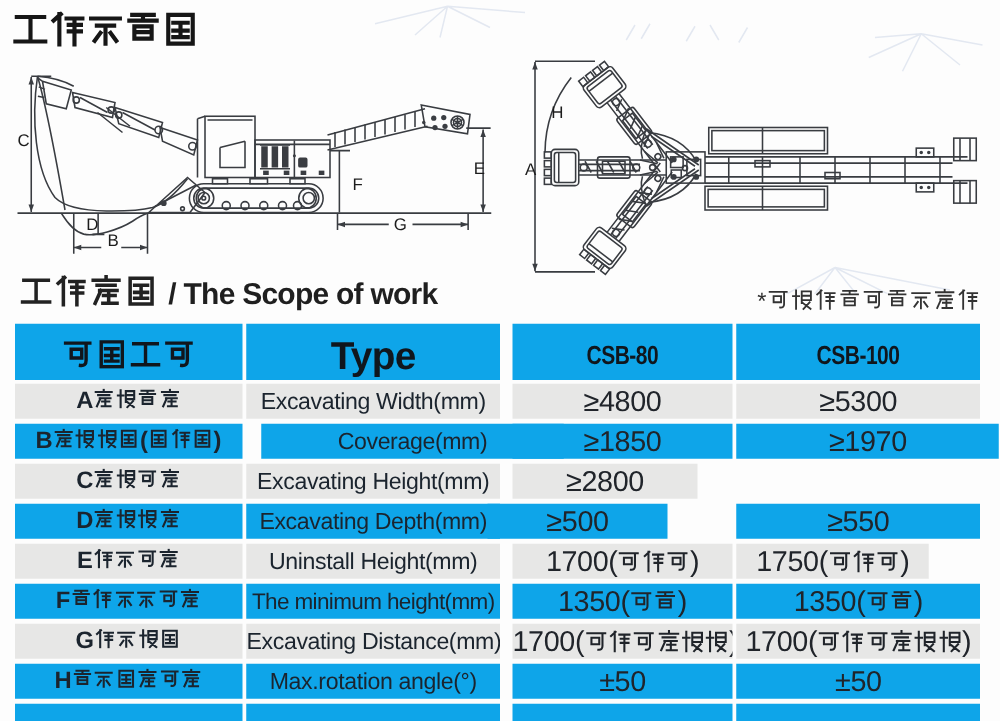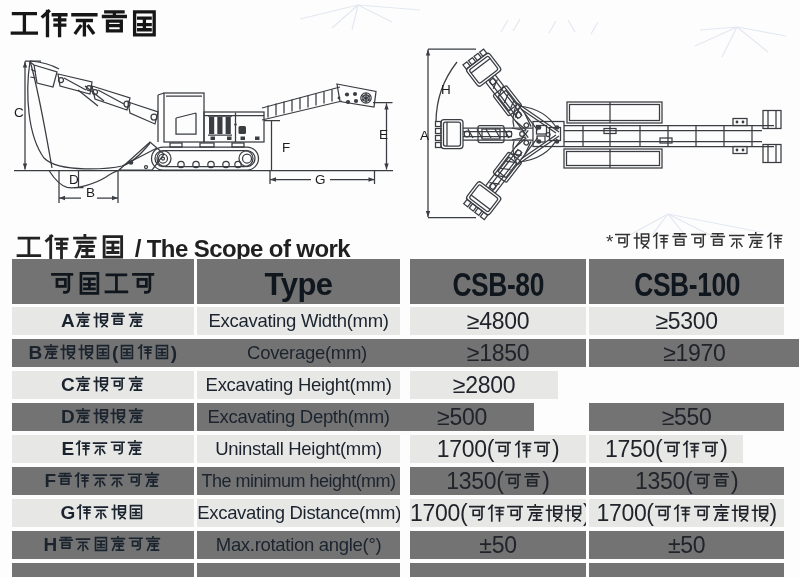--- a/index.html
+++ b/index.html
@@ -1,40 +1,40 @@
 <!DOCTYPE html>
 <html><head><meta charset="utf-8">
 <style>
 html,body{margin:0;padding:0;background:#fdfdfd;width:800px;height:577px;overflow:hidden;
  font-family:"Liberation Sans",sans-serif;}
 #page{position:relative;width:800px;height:577px;}
 .z{width:.92em;height:.92em;display:inline-block;vertical-align:-.09em;margin:0 .04em;
  stroke:currentColor;fill:none;stroke-width:8;stroke-linecap:square}
 #title{position:absolute;left:9px;top:6px;font-size:32px;font-weight:bold;color:#161616}
 #title .z{stroke-width:11.5;width:.9em;height:.9em;margin:0 .02em}
-#sec{position:absolute;left:15px;top:218px;font-size:28px;color:#2a2a2a;margin-top:14px;}
+#sec{position:absolute;left:15px;top:218px;font-size:28px;color:#2a2a2a;}
 #sec .z{stroke-width:11}
 #sec b{color:#222;}
 #sec .en{font-size:24px;color:#1f1f1f;font-weight:600;letter-spacing:-0.6px}
 #note{position:absolute;right:16px;top:231px;font-size:19px;color:#333}
 #note .z{stroke-width:8.5}
 #draw{position:absolute;left:0;top:0}
 .ln{stroke:#393c41;stroke-width:1.25;fill:none}
 .ln .fill, path.fill{fill:#3a3d42;stroke:none}
 .dec{stroke:#e3e8f1;stroke-width:1.2;fill:none}
 .dlab{font-family:"Liberation Sans",sans-serif;font-size:13.5px;fill:#1c1c1c;stroke:none;font-weight:normal}
 #table{position:absolute;left:12px;top:0;width:772.0px}
 .row{position:absolute;left:0;width:772.0px}
 .cell{position:absolute;top:0;height:100%;text-align:center;color:#1d2630;
  line-height:28.5px;white-space:nowrap;overflow:hidden}
-.blue{background:#737373}
+.blue{background:#0ea5e9}
 .gray{background:#e7e7e6}
 .h1{font-size:27px;font-weight:bold;color:#10161d}
 .h1 .z{stroke-width:11}
-.h2{font-size:33px;font-weight:bold;color:#10161d;letter-spacing:-0.5px}
+.h2{font-size:21px;font-weight:bold;color:#10161d;letter-spacing:-0.5px}
 .sq{display:inline-block;transform:scaleX(0.8);transform-origin:50% 50%}
 .lab{font-size:19px;font-weight:600;color:#1b242e}
 .cell.lab .z{stroke-width:10.5;width:.84em;height:.84em}
 .eng{font-size:18.5px;color:#1b242e;font-weight:500;letter-spacing:-0.3px}
 .val{font-size:23px;color:#20242a;letter-spacing:-0.3px}
 .val .z{width:.8em;height:.8em;stroke-width:9;margin:0 .02em}
 </style></head>
 <body>
 <div id="page">
 <svg width="0" height="0" style="position:absolute">
@@ -318,21 +318,21 @@
             <use href="#p7"></use>
           </svg><svg class="z" viewBox="0 0 100 100">
             <use href="#p4"></use>
           </svg>(<svg class="z" viewBox="0 0 100 100">
             <use href="#p4"></use>
           </svg><svg class="z" viewBox="0 0 100 100">
             <use href="#p1"></use>
           </svg><svg class="z" viewBox="0 0 100 100">
             <use href="#p4"></use>
           </svg>)</div>
-        <div class="cell blue eng" style="left:174px;width:242px">Coverage(mm)</div>
+        <div class="cell blue eng" style="left:197px;width:242px">Coverage(mm)</div>
         <div class="cell blue val" style="left:398.0px;width:176.0px">≥1850</div>
         <div class="cell blue val" style="left:577.3px;width:210px">≥1970</div>
       </div>
       <div class="row" style="top:370.5px;height:28.5px">
         <div class="cell gray lab" style="left:0px;width:181.5px">C<svg class="z" viewBox="0 0 100 100">
             <use href="#p5"></use>
           </svg><svg class="z" viewBox="0 0 100 100">
             <use href="#p7"></use>
           </svg><svg class="z" viewBox="0 0 100 100">
             <use href="#p6"></use>

